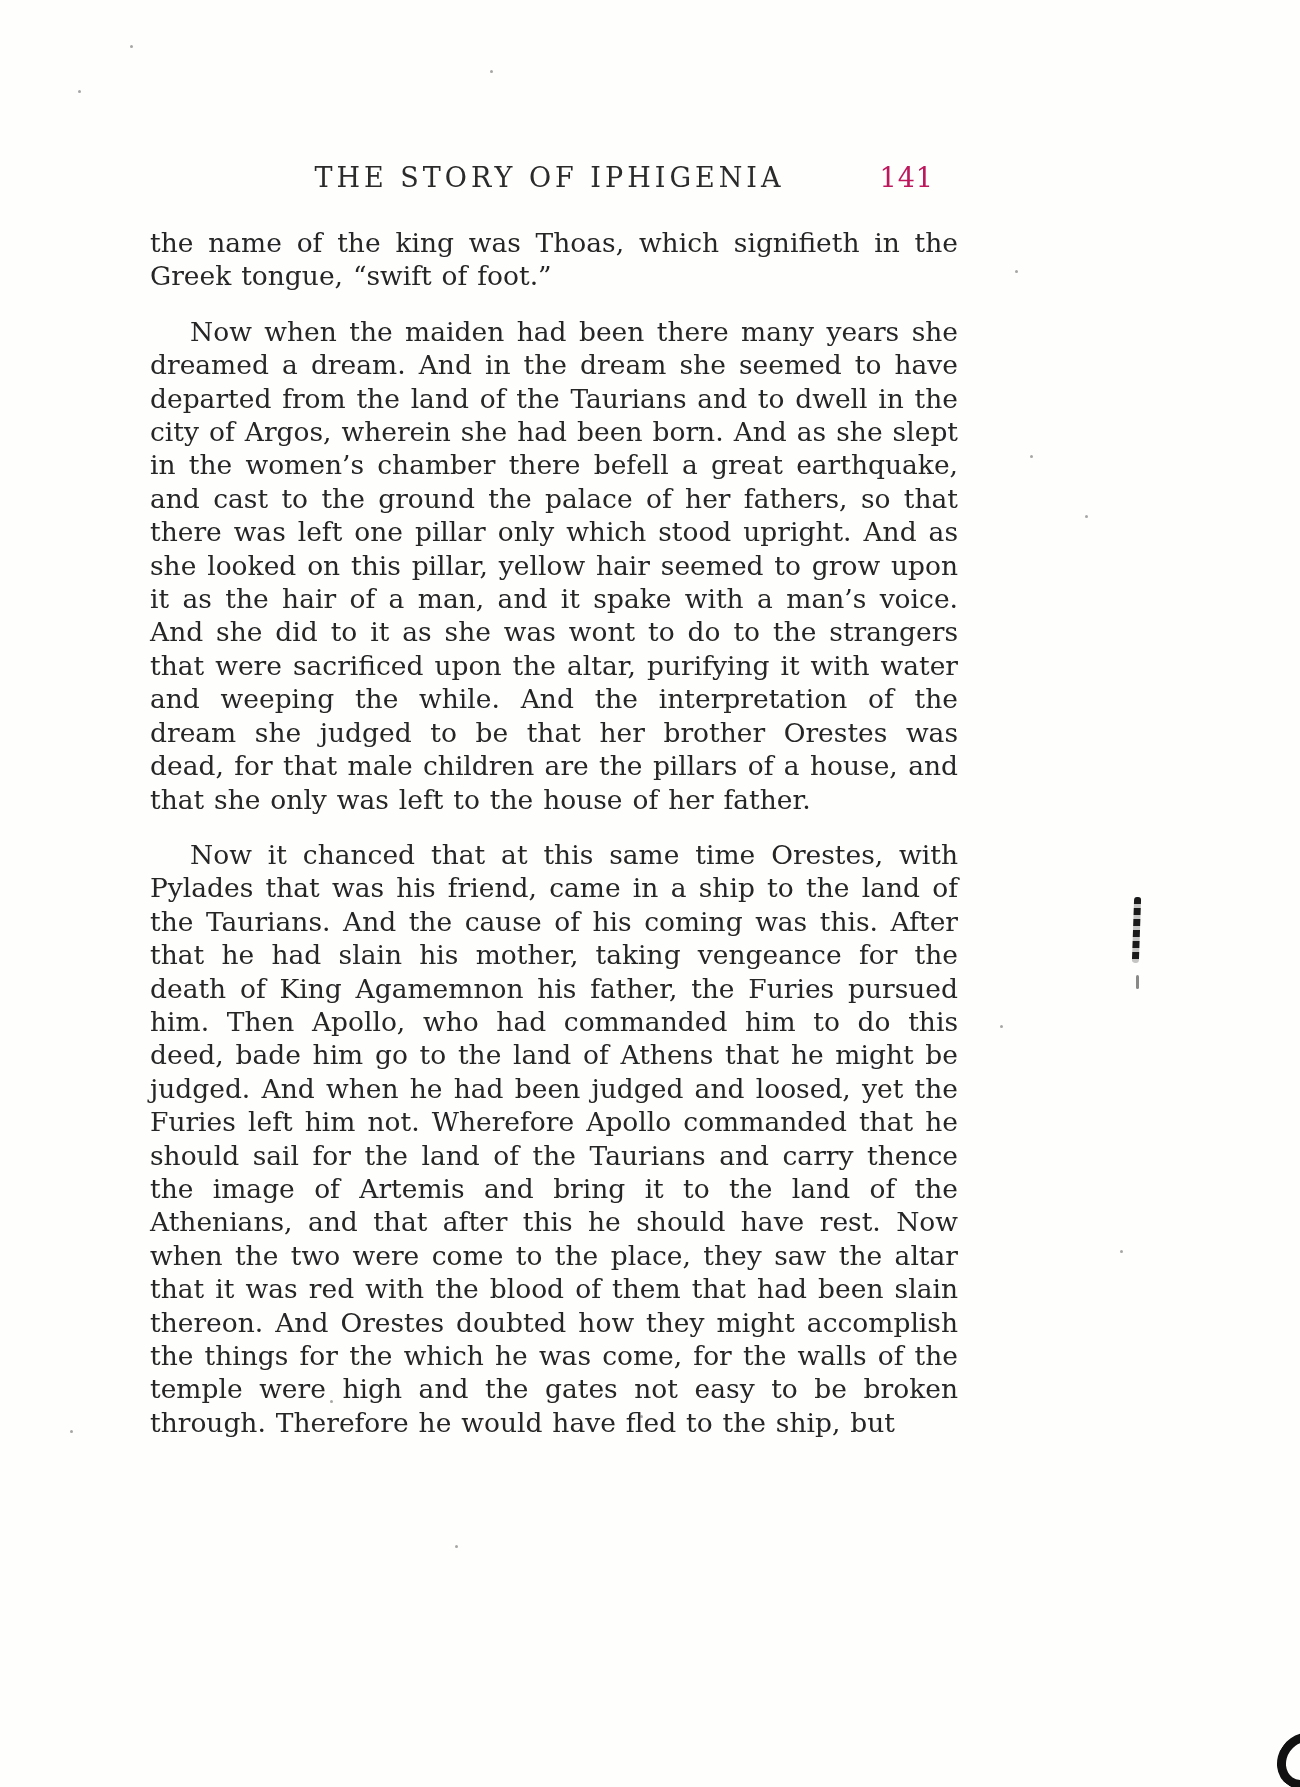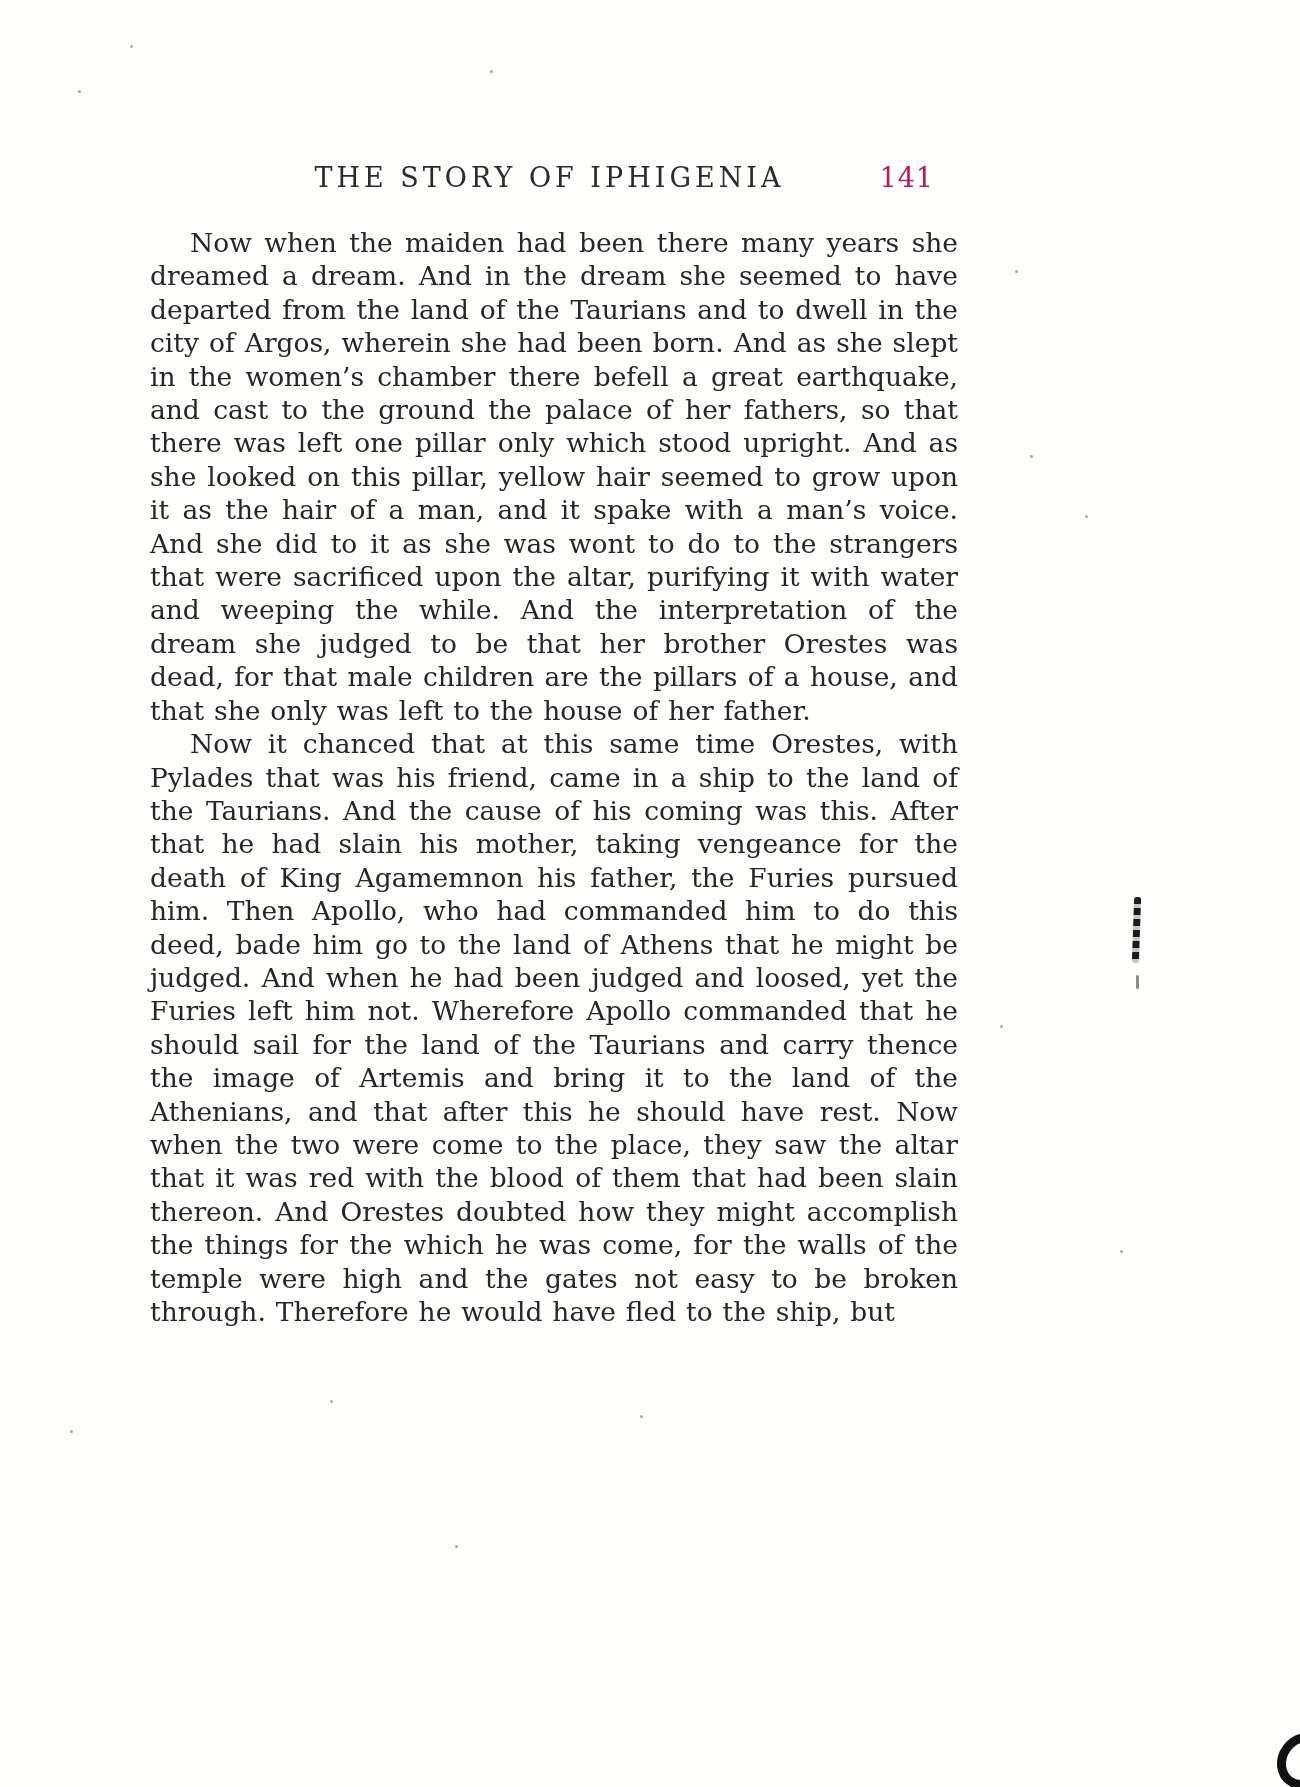--- a/index.html
+++ b/index.html
@@ -48,20 +48,21 @@
   }
   .body-text p {
     margin: 0;
     font-size: 26.5px;
     line-height: 33.4px;
     text-align: justify;
     word-spacing: 1.5px;
   }
   .body-text p.indent {
     text-indent: 40px;
+    margin-top: 22px;
   }
   
   .ink-mark {
     position: absolute;
     left: 1133px;
     top: 897px;
     width: 7px;
     height: 66px;
     background: repeating-linear-gradient(
       to bottom,
@@ -107,20 +108,21 @@
 <div class="page">
 
   <div class="content">
 
     <div class="running-head">
       <div class="running-title">THE STORY OF IPHIGENIA</div>
       <div class="page-number">141</div>
     </div>
 
     <div class="body-text">
+      <p>the name of the king was Thoas, which signifieth in the Greek tongue, “swift of foot.”</p>
       <p class="indent">Now when the maiden had been there many years she dreamed a dream.  And in the dream she seemed to have departed from the land of the Taurians and to dwell in the city of Argos, wherein she had been born.  And as she slept in the women’s chamber there befell a great earthquake, and cast to the ground the palace of her fathers, so that there was left one pillar only which stood upright.  And as she looked on this pillar, yellow hair seemed to grow upon it as the hair of a man, and it spake with a man’s voice.  And she did to it as she was wont to do to the strangers that were sacrificed upon the altar, purifying it with water and weeping the while.  And the interpretation of the dream she judged to be that her brother Orestes was dead, for that male children are the pillars of a house, and that she only was left to the house of her father.</p>
       <p class="indent">Now it chanced that at this same time Orestes, with Pylades that was his friend, came in a ship to the land of the Taurians. And the cause of his coming was this.  After that he had slain his mother, taking vengeance for the death of King Agamemnon his father, the Furies pursued him.  Then Apollo, who had commanded him to do this deed, bade him go to the land of Athens that he might be judged.  And when he had been judged and loosed, yet the Furies left him not.  Wherefore Apollo commanded that he should sail for the land of the Taurians and carry thence the image of Artemis and bring it to the land of the Athenians, and that after this he should have rest.  Now when the two were come to the place, they saw the altar that it was red with the blood of them that had been slain thereon.  And Orestes doubted how they might accomplish the things for the which he was come, for the walls of the temple were high and the gates not easy to be broken through.  Therefore he would have fled to the ship, but</p>
     </div>
 
   </div>
 
   <div class="ink-mark"></div>
   <div class="ink-dot"></div>
   <div class="corner-mark"></div>
 

